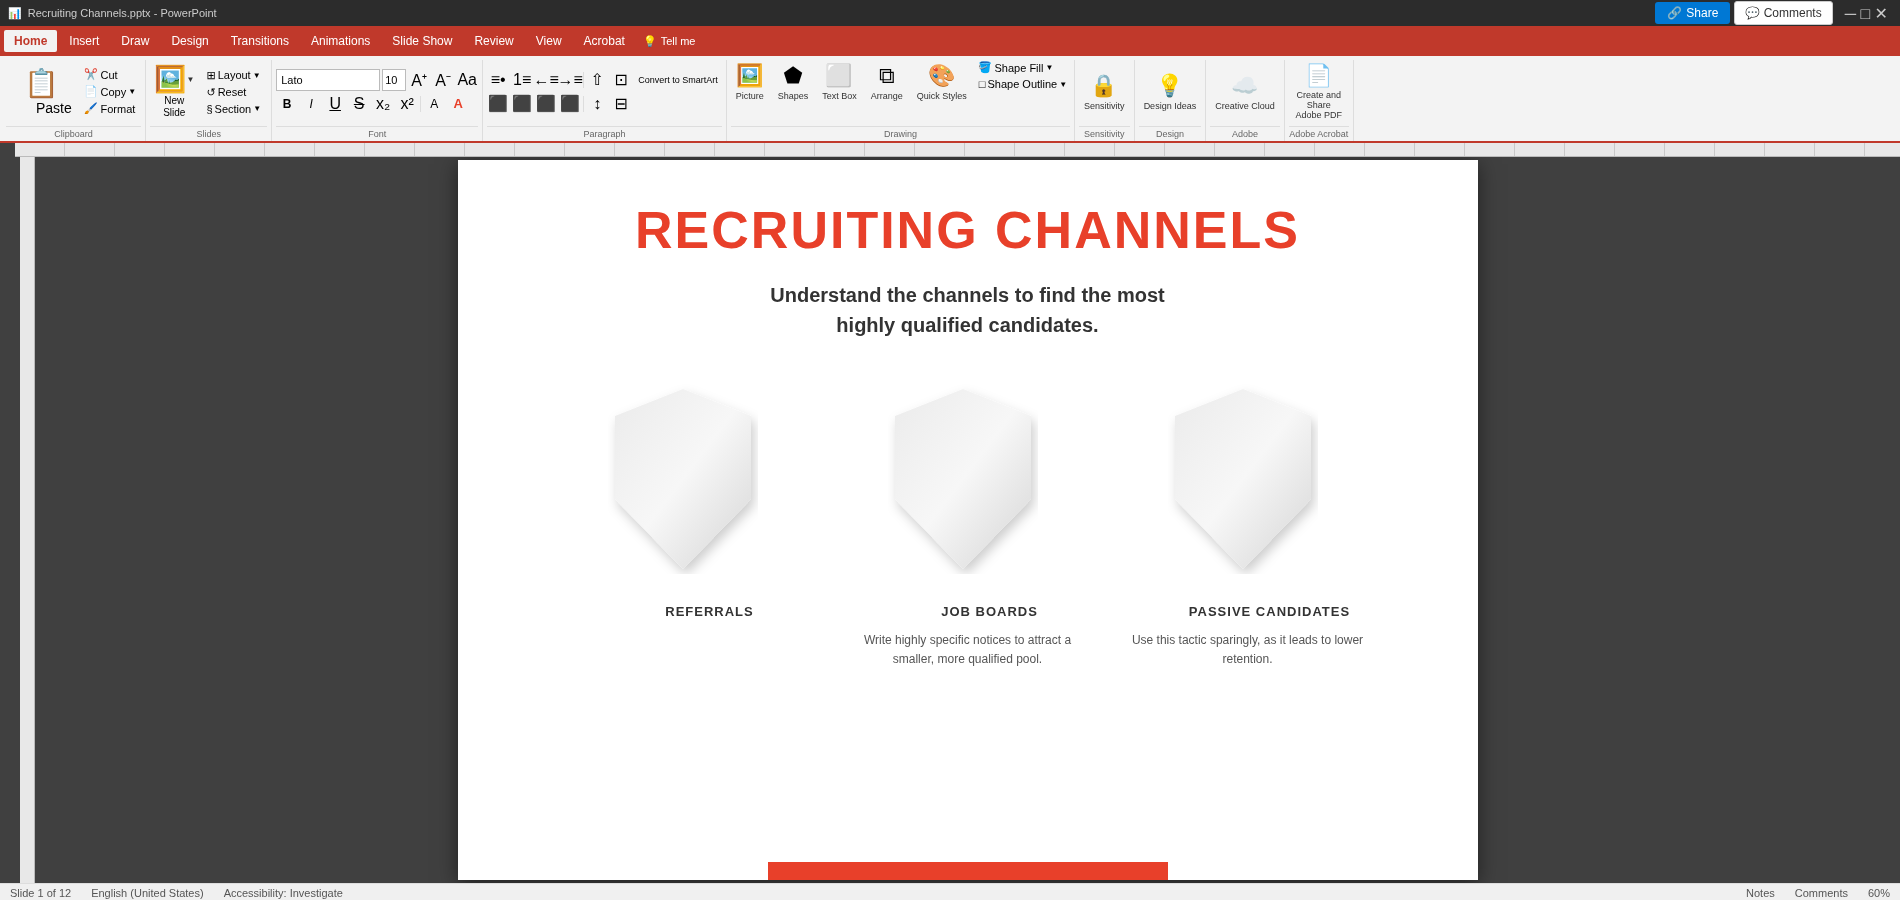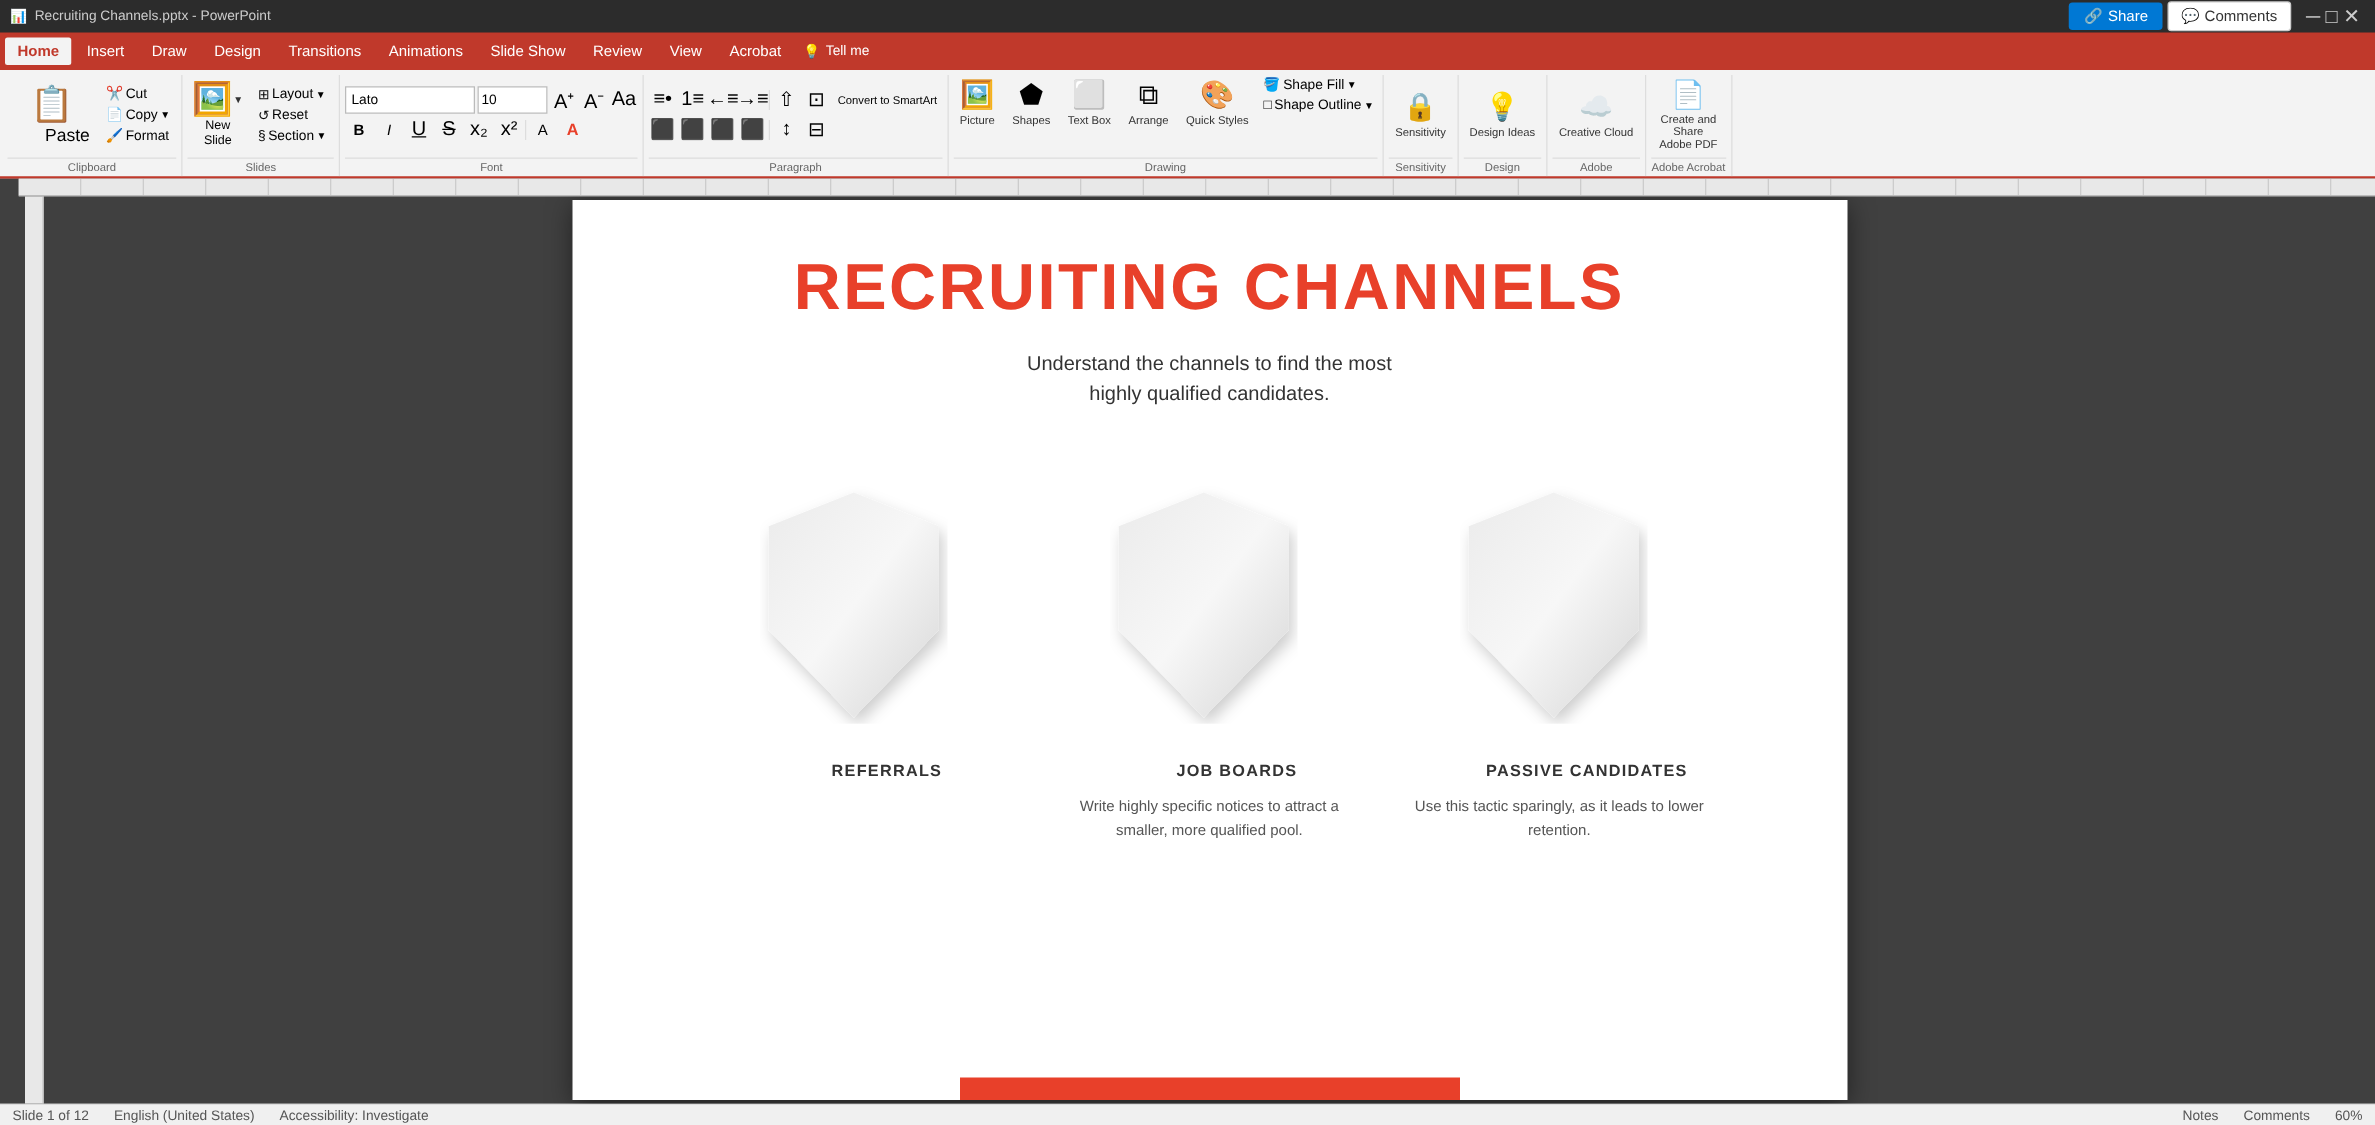--- a/index.html
+++ b/index.html
@@ -33,21 +33,21 @@
     
     .font-select {
       width: 104px;
       height: 22px;
       font-size: 11px;
       border: 1px solid #bbb;
       background: white;
       padding: 0 4px;
     }
     .size-select {
-      width: 56px;
+      width: 24px;
       height: 22px;
       font-size: 11px;
       border: 1px solid #bbb;
       background: white;
       padding: 0 2px;
     }
 
     .slide {
       background: white;
       width: 1020px;
@@ -66,25 +66,26 @@
       font-size: 52px;
       font-weight: 800;
       color: #e8402a;
       text-align: center;
       letter-spacing: 2px;
       margin-bottom: 20px;
       font-family: 'Arial Black', Arial, sans-serif;
     }
 
     .slide-subtitle {
-      font-size: 16px;
+      font-size: 20px;
       color: #333;
       text-align: center;
       line-height: 1.5;
-      margin-bottom: 61px;
+      margin-bottom: 44px;
+      font-weight: bold;
     }
 
     .cards-row {
       display: flex;
       gap: 40px;
       justify-content: center;
       width: 100%;
     }
 
     .card {

